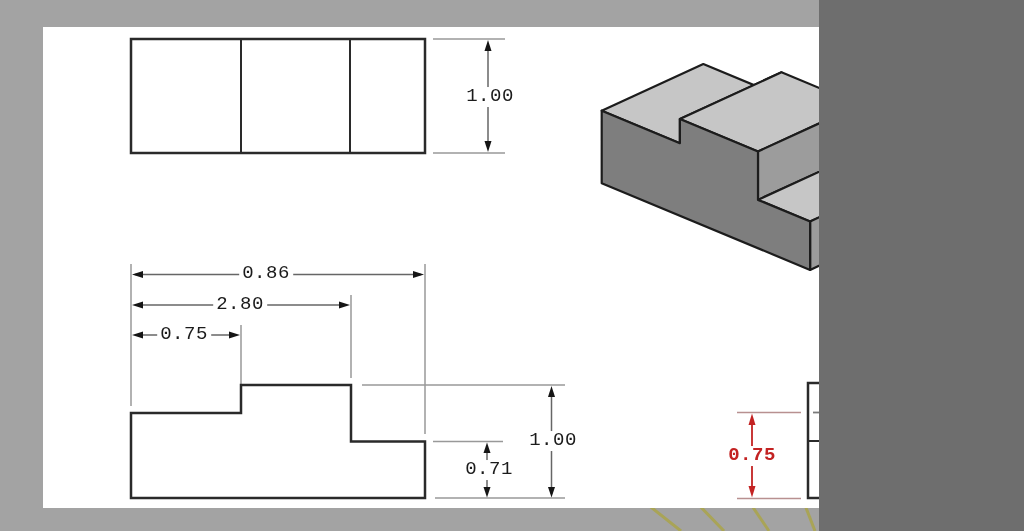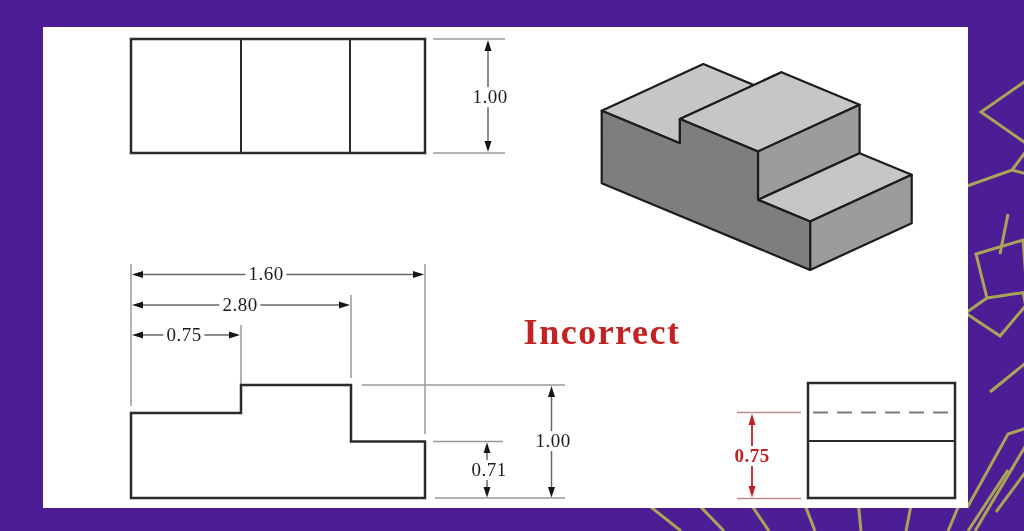--- a/index.html
+++ b/index.html
@@ -1,18 +1,18 @@
 <!DOCTYPE html>
 <html><head>
 <meta charset="utf-8">
 <style>
   *{margin:0;padding:0;box-sizing:border-box}
   html,body{width:1024px;height:531px;overflow:hidden;background:#6e6e6e}
-  #canvas{position:relative;width:1024px;height:531px;background:#4c1d95;
-          font-family:Liberation Serif, serif;overflow:hidden}
+  #canvas{position:relative;width:819px;height:531px;background:#a3a3a3;
+          font-family:Liberation Mono, monospace;overflow:hidden}
   .layer{position:absolute;left:0;top:0}
   #page{position:absolute;left:43px;top:27px;width:925px;height:481px;background:#ffffff}
   .dim{position:absolute;transform:translate(-50%,-50%);font-size:19px;color:#1b1b1b;
        background:#ffffff;padding:0 3px;white-space:nowrap;letter-spacing:.5px;line-height:1.05}
   .dim.red{color:#c32222;font-weight:700}
   #incorrect{position:absolute;left:602px;top:332px;transform:translate(-50%,-50%);
              font-size:36px;font-weight:700;color:#c32222;letter-spacing:1.5px;background:#ffffff}
 </style>
 </head>
 <body>
@@ -115,22 +115,21 @@
       </g>
       <line x1="752" y1="417" x2="752" y2="494" stroke="#c32222" stroke-width="1.8"></line>
       <g fill="#c32222">
         <polygon points="752,413.5 748.5,425 755.5,425"></polygon>
         <polygon points="752,497.5 748.5,486 755.5,486"></polygon>
       </g>
     </g>
   </svg>
 
   <div class="dim" style="left:490px;top:97px">1.00</div>
-  <div class="dim" style="left:266px;top:274px">1.60</div>
+  <div class="dim" style="left:266px;top:274px">0.86</div>
   <div class="dim" style="left:240px;top:305px">2.80</div>
   <div class="dim" style="left:184px;top:335px">0.75</div>
   <div class="dim" style="left:553px;top:441px">1.00</div>
   <div class="dim" style="left:489px;top:470px">0.71</div>
   <div class="dim red" style="left:752px;top:456px">0.75</div>
 
-  <div id="incorrect">Incorrect</div>
 
 </div>
 
 </body></html>

